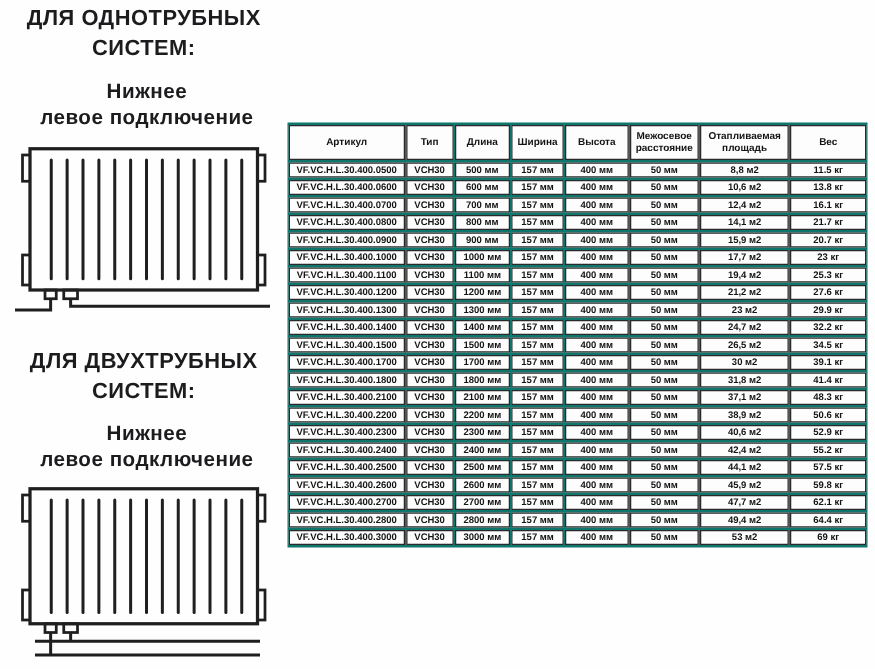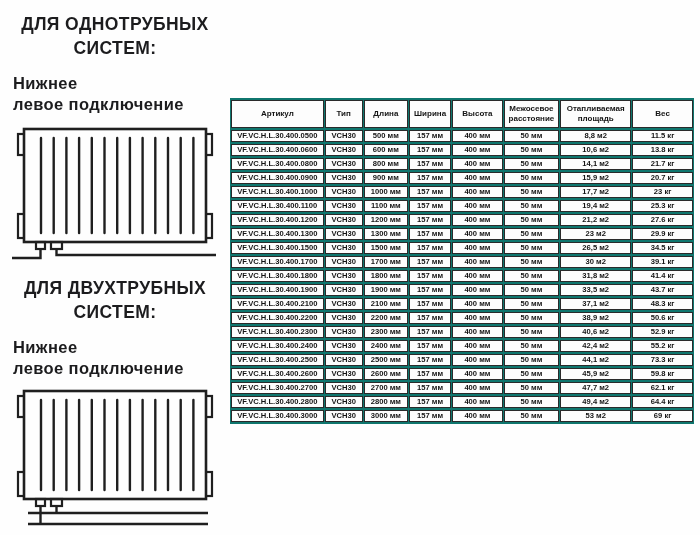--- a/index.html
+++ b/index.html
@@ -7,30 +7,30 @@
     width: 700px; height: 535px;
     background: #ffffff;
     font-family: "Liberation Sans", sans-serif;
     overflow: hidden;
     position: relative;
   }
   .page { position: absolute; inset: 0; background: #fefefe; }
 
   
   .side-section { position: absolute; left: 8px; width: 214px; color: #1d1d1f; }
-  .side-section.sec-one { top: 12px; }
+  .side-section.sec-one { top: 2px; }
   .side-section.sec-two { top: 276px; }
   .side-heading {
     font-size: 17.5px; font-weight: 800; letter-spacing: 0.4px;
     text-align: center; line-height: 24px; color: #1c1c1e;
   }
   .side-sub {
     margin-top: 13px; margin-left: 5px;
     font-size: 16.5px; font-weight: 800; letter-spacing: 0.4px;
-    text-align: left; line-height: 21px; color: #1c1c1e;
+    text-align: center; line-height: 21px; color: #1c1c1e;
   }
   .diagram-wrap { margin-top: 9px; margin-left: 2px; }
   .diagram-wrap svg { display: block; }
 
   
   .table-wrap { position: absolute; left: 230px; top: 98px; width: 468px; }
   table.spec {
     border-collapse: separate;
     border-spacing: 1px 2px;
     table-layout: fixed;
@@ -200,20 +200,30 @@
             <td>VF.VC.H.L.30.400.0600</td>
             <td>VCH30</td>
             <td>600 мм</td>
             <td>157 мм</td>
             <td>400 мм</td>
             <td>50 мм</td>
             <td>10,6 м2</td>
             <td>13.8 кг</td>
           </tr>
           <tr>
+            <td>VF.VC.H.L.30.400.0700</td>
+            <td>VCH30</td>
+            <td>700 мм</td>
+            <td>157 мм</td>
+            <td>400 мм</td>
+            <td>50 мм</td>
+            <td>12,4 м2</td>
+            <td>16.1 кг</td>
+          </tr>
+          <tr>
             <td>VF.VC.H.L.30.400.0800</td>
             <td>VCH30</td>
             <td>800 мм</td>
             <td>157 мм</td>
             <td>400 мм</td>
             <td>50 мм</td>
             <td>14,1 м2</td>
             <td>21.7 кг</td>
           </tr>
           <tr>
@@ -260,20 +270,30 @@
             <td>VF.VC.H.L.30.400.1300</td>
             <td>VCH30</td>
             <td>1300 мм</td>
             <td>157 мм</td>
             <td>400 мм</td>
             <td>50 мм</td>
             <td>23 м2</td>
             <td>29.9 кг</td>
           </tr>
           <tr>
+            <td>VF.VC.H.L.30.400.1400</td>
+            <td>VCH30</td>
+            <td>1400 мм</td>
+            <td>157 мм</td>
+            <td>400 мм</td>
+            <td>50 мм</td>
+            <td>24,7 м2</td>
+            <td>32.2 кг</td>
+          </tr>
+          <tr>
             <td>VF.VC.H.L.30.400.1500</td>
             <td>VCH30</td>
             <td>1500 мм</td>
             <td>157 мм</td>
             <td>400 мм</td>
             <td>50 мм</td>
             <td>26,5 м2</td>
             <td>34.5 кг</td>
           </tr>
           <tr>
@@ -290,30 +310,20 @@
             <td>VF.VC.H.L.30.400.1800</td>
             <td>VCH30</td>
             <td>1800 мм</td>
             <td>157 мм</td>
             <td>400 мм</td>
             <td>50 мм</td>
             <td>31,8 м2</td>
             <td>41.4 кг</td>
           </tr>
           <tr>
-            <td>VF.VC.H.L.30.400.1900</td>
-            <td>VCH30</td>
-            <td>1900 мм</td>
-            <td>157 мм</td>
-            <td>400 мм</td>
-            <td>50 мм</td>
-            <td>33,5 м2</td>
-            <td>43.7 кг</td>
-          </tr>
-          <tr>
             <td>VF.VC.H.L.30.400.2100</td>
             <td>VCH30</td>
             <td>2100 мм</td>
             <td>157 мм</td>
             <td>400 мм</td>
             <td>50 мм</td>
             <td>37,1 м2</td>
             <td>48.3 кг</td>
           </tr>
           <tr>
@@ -347,21 +357,21 @@
             <td>55.2 кг</td>
           </tr>
           <tr>
             <td>VF.VC.H.L.30.400.2500</td>
             <td>VCH30</td>
             <td>2500 мм</td>
             <td>157 мм</td>
             <td>400 мм</td>
             <td>50 мм</td>
             <td>44,1 м2</td>
-            <td>73.3 кг</td>
+            <td>57.5 кг</td>
           </tr>
           <tr>
             <td>VF.VC.H.L.30.400.2600</td>
             <td>VCH30</td>
             <td>2600 мм</td>
             <td>157 мм</td>
             <td>400 мм</td>
             <td>50 мм</td>
             <td>45,9 м2</td>
             <td>59.8 кг</td>

